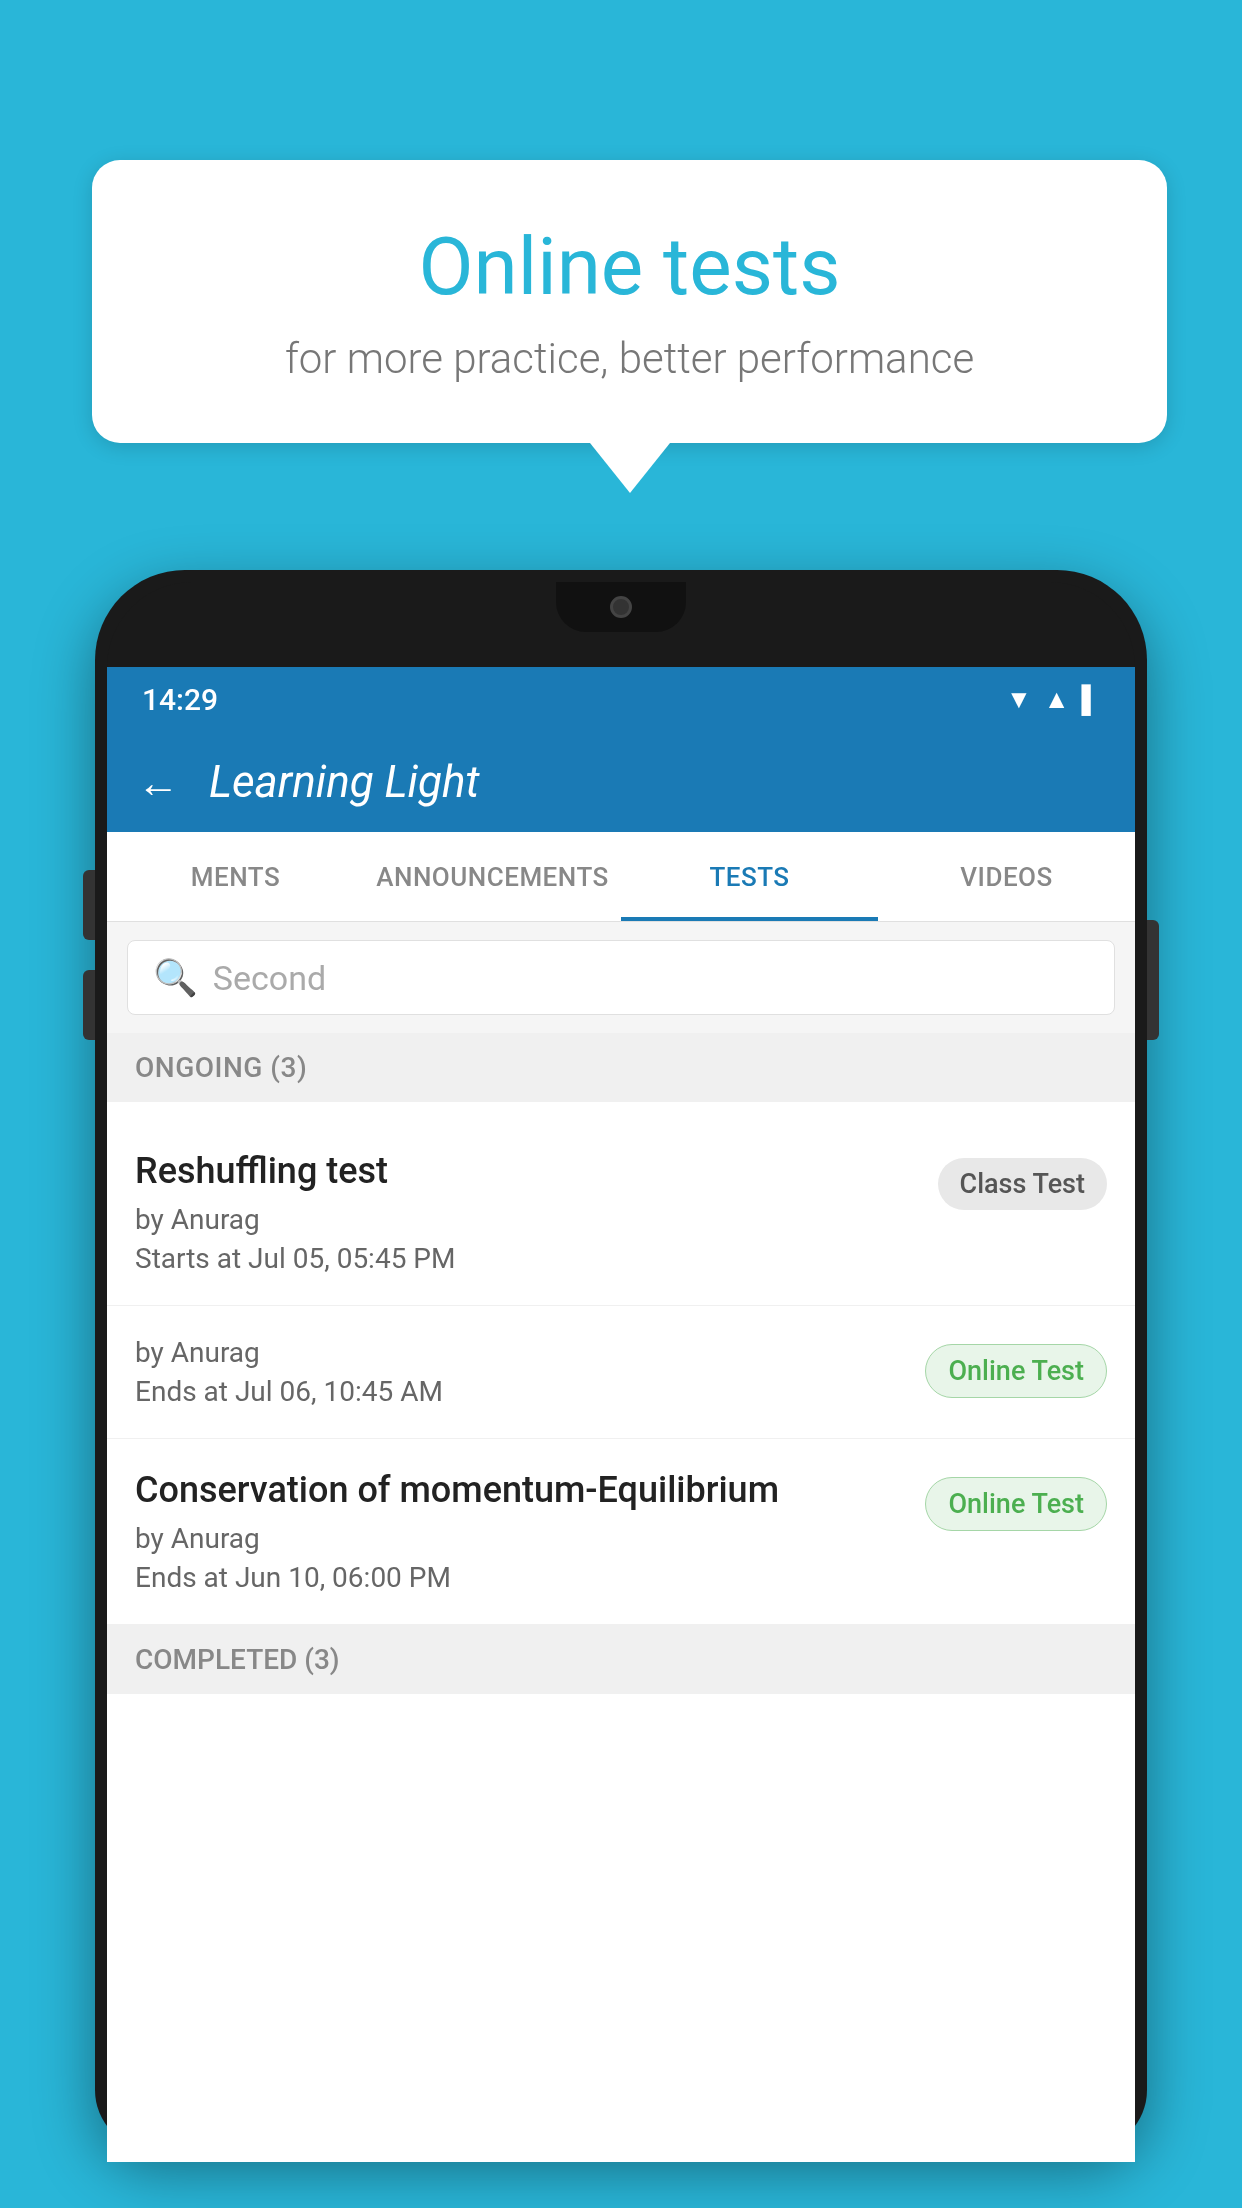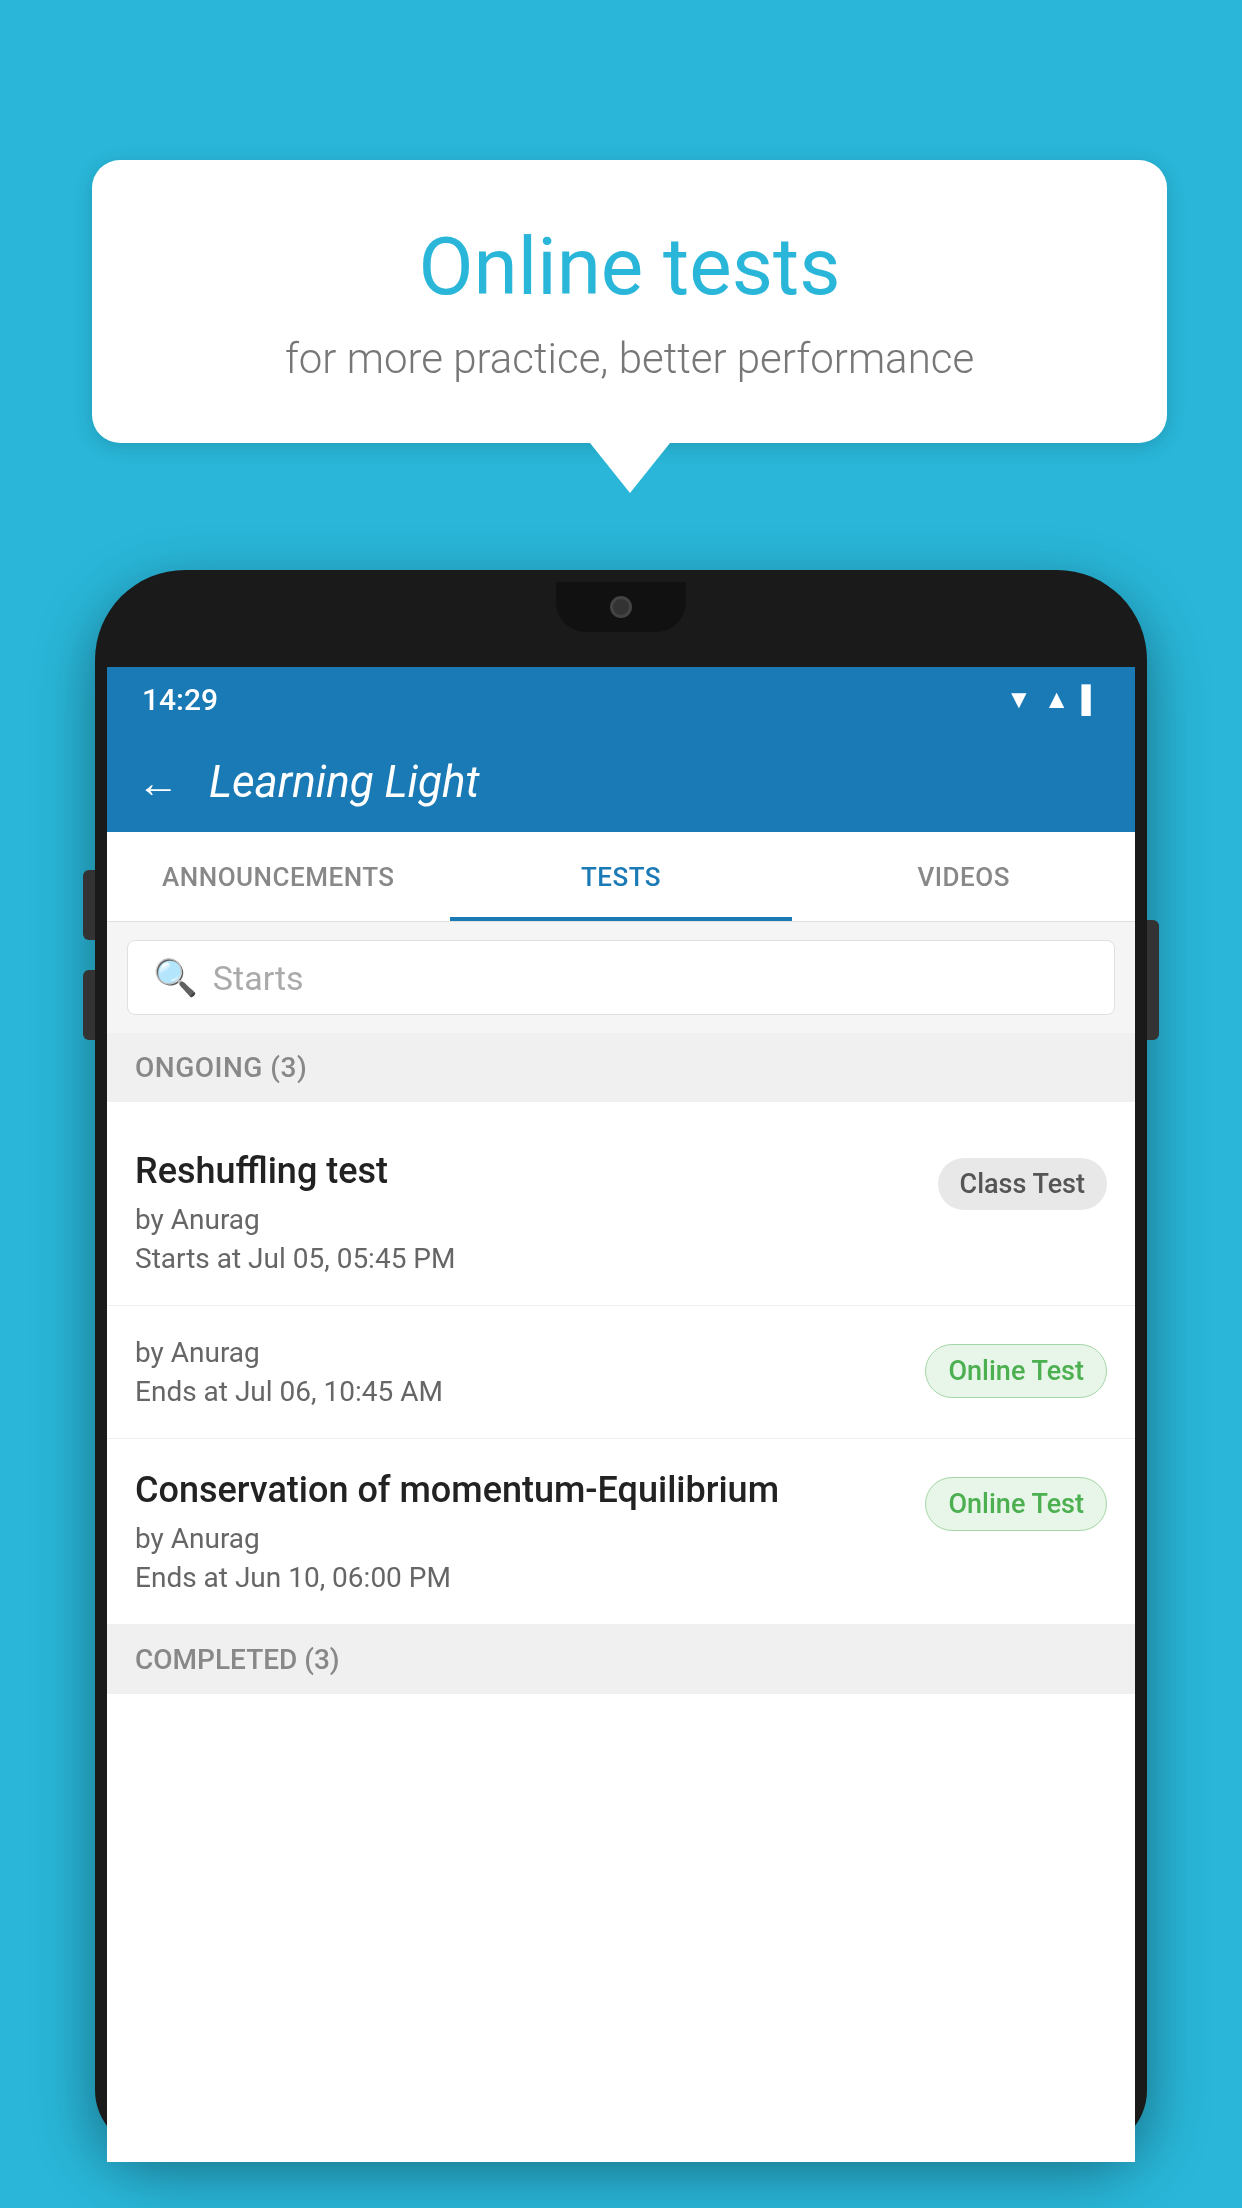--- a/index.html
+++ b/index.html
@@ -376,34 +376,37 @@
         </div>
       </div>
 
       <div class="app-header">
         <span class="back-arrow">←</span>
         <span class="app-title">Learning Light</span>
       </div>
 
       <div class="tabs-bar">
         <div class="tab">
+          <span>MENTS</span>
+        </div>
+        <div class="tab">
           <span>ANNOUNCEMENTS</span>
         </div>
         <div class="tab active">
           <span>TESTS</span>
         </div>
         <div class="tab">
           <span>VIDEOS</span>
         </div>
       </div>
 
       <div class="search-container">
         <div class="search-bar">
           <span class="search-icon-wrapper">🔍</span>
-          <span class="search-placeholder">Starts</span>
+          <span class="search-placeholder">Second</span>
         </div>
       </div>
 
       <div class="section-header">
         <span class="section-title">ONGOING (3)</span>
       </div>
 
       <div class="test-list">
 
         <div class="test-item">

